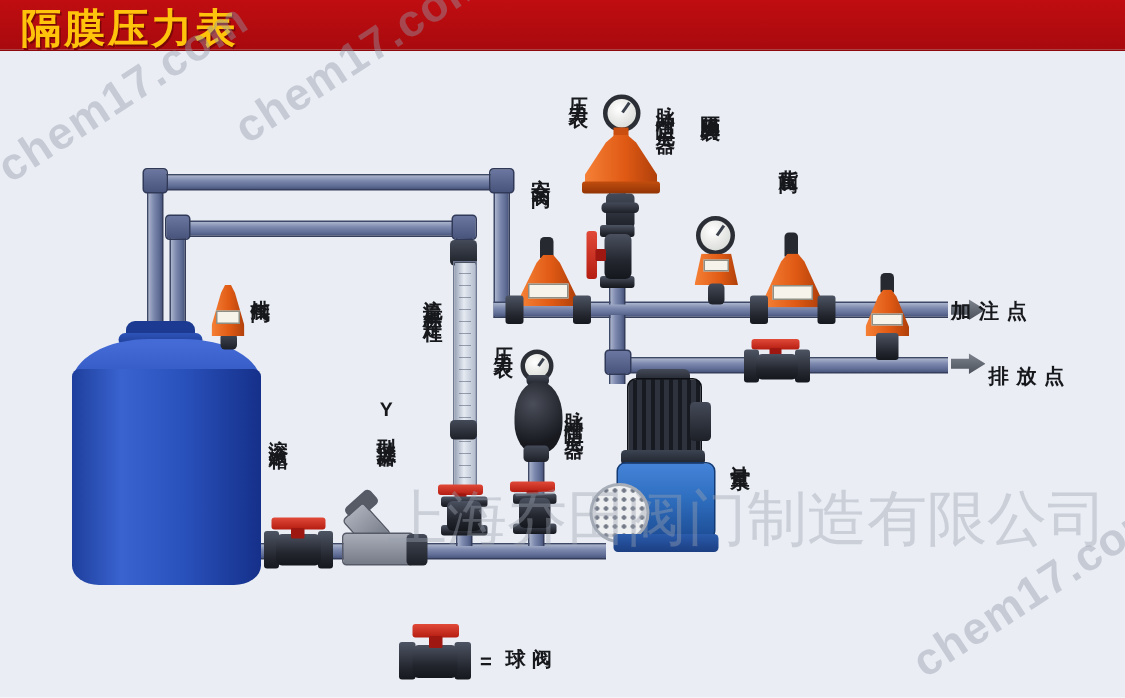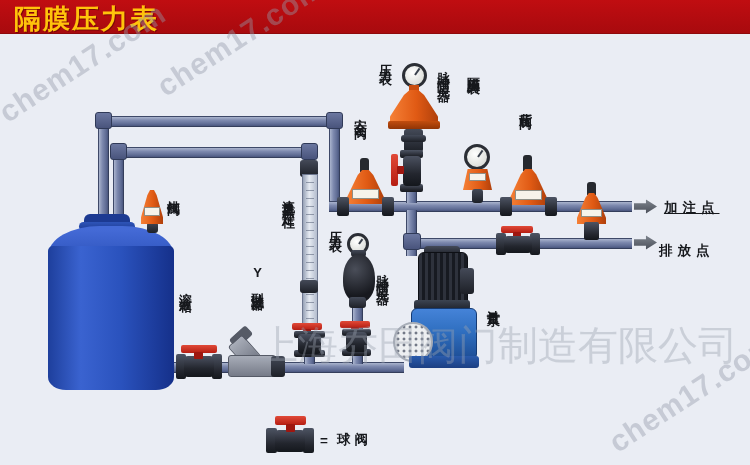--- a/index.html
+++ b/index.html
@@ -186,18 +186,18 @@
   <div class="vlabel ls4" style="left:282px;top:189px;">流量标定柱</div>
   <div class="vlabel" style="left:251px;top:265px;">Y型过滤器</div>
   <div class="vlabel ls4" style="left:354px;top:108px;">安全阀</div>
   <div class="vlabel ls4" style="left:379px;top:54px;">压力表</div>
   <div class="vlabel ls5" style="left:437px;top:60px;">脉冲阻尼器</div>
   <div class="vlabel ls1" style="left:467px;top:67px;">隔膜压力表</div>
   <div class="vlabel" style="left:519px;top:102px;">背压阀</div>
   <div class="vlabel ls4" style="left:329px;top:221px;">压力表</div>
   <div class="vlabel ls5" style="left:376px;top:263px;">脉冲阻尼器</div>
   <div class="vlabel" style="left:487px;top:300px;">计量泵</div>
-  <div class="hlabel" style="left:664px;top:199px;text-decoration:underline;">加注点</div>
+  <div class="hlabel" style="left:634px;top:199px;">加注点</div>
   <div class="hlabel" style="left:659px;top:242px;">排放点</div>
   <div class="hlabel" style="left:320px;top:433px;letter-spacing:0;">=</div>
   <div class="hlabel hls4" style="left:337px;top:431px;letter-spacing:4px;">球阀</div>
 
 </div>
 
 </body></html>

